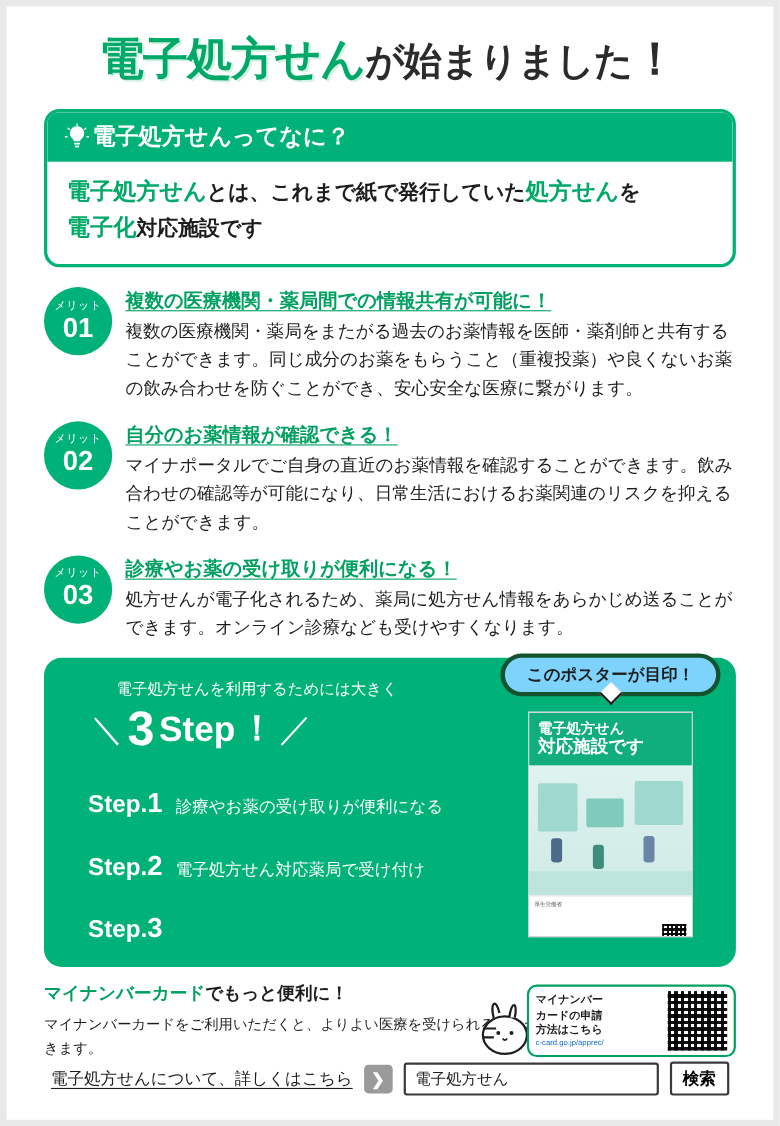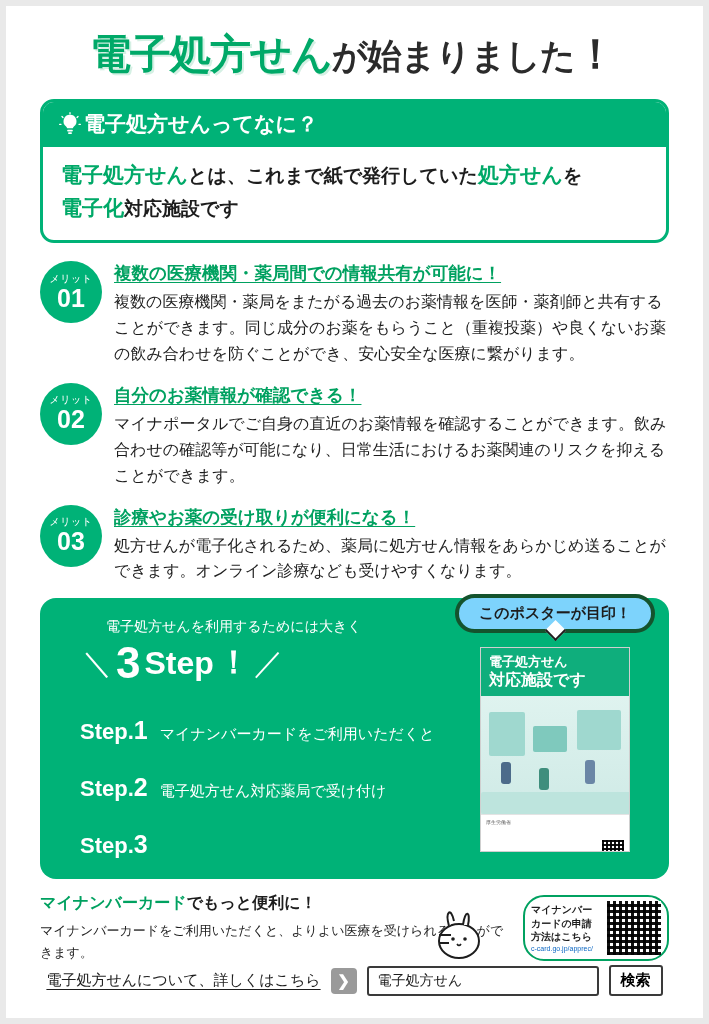--- a/index.html
+++ b/index.html
@@ -234,23 +234,23 @@
     max-width: 470px;
   }
   .rabbit {
     position: absolute;
     right: 176px; top: 8px;
     width: 74px; height: 62px;
   }
   .qr-card {
     position: absolute;
     right: 0; top: 2px;
-    width: 146px; height: 66px;
+    width: 190px; height: 66px;
     border: 2px solid #00a160;
-    border-radius: 21px;
+    border-radius: 9px;
     background: #fff;
     display: flex;
     align-items: center;
     padding: 5px 6px;
     gap: 6px;
     justify-content: flex-end;
   }
   .qr-card-text {
     font-size: 10px;
     line-height: 1.35;
@@ -385,21 +385,21 @@
     <div class="steps-big">
       <span class="slash">＼</span>
       <span class="num">3</span>
       <span class="stp">Step</span>
       <span class="stp">！</span>
       <span class="slash">／</span>
     </div>
 
     <div class="step-row">
       <span class="step-label"><span>Step.</span><span class="d">1</span></span>
-      <span class="step-copy">マイナンバーカードをご利用いただくと</span>
+      <span class="step-copy">診療やお薬の受け取りが便利になる</span>
     </div>
     <div class="step-row">
       <span class="step-label"><span>Step.</span><span class="d">2</span></span>
       <span class="step-copy">電子処方せん対応薬局で受け付け</span>
     </div>
     <div class="step-row">
       <span class="step-label"><span>Step.</span><span class="d">3</span></span>
     </div>
 
     <div class="poster-callout">

